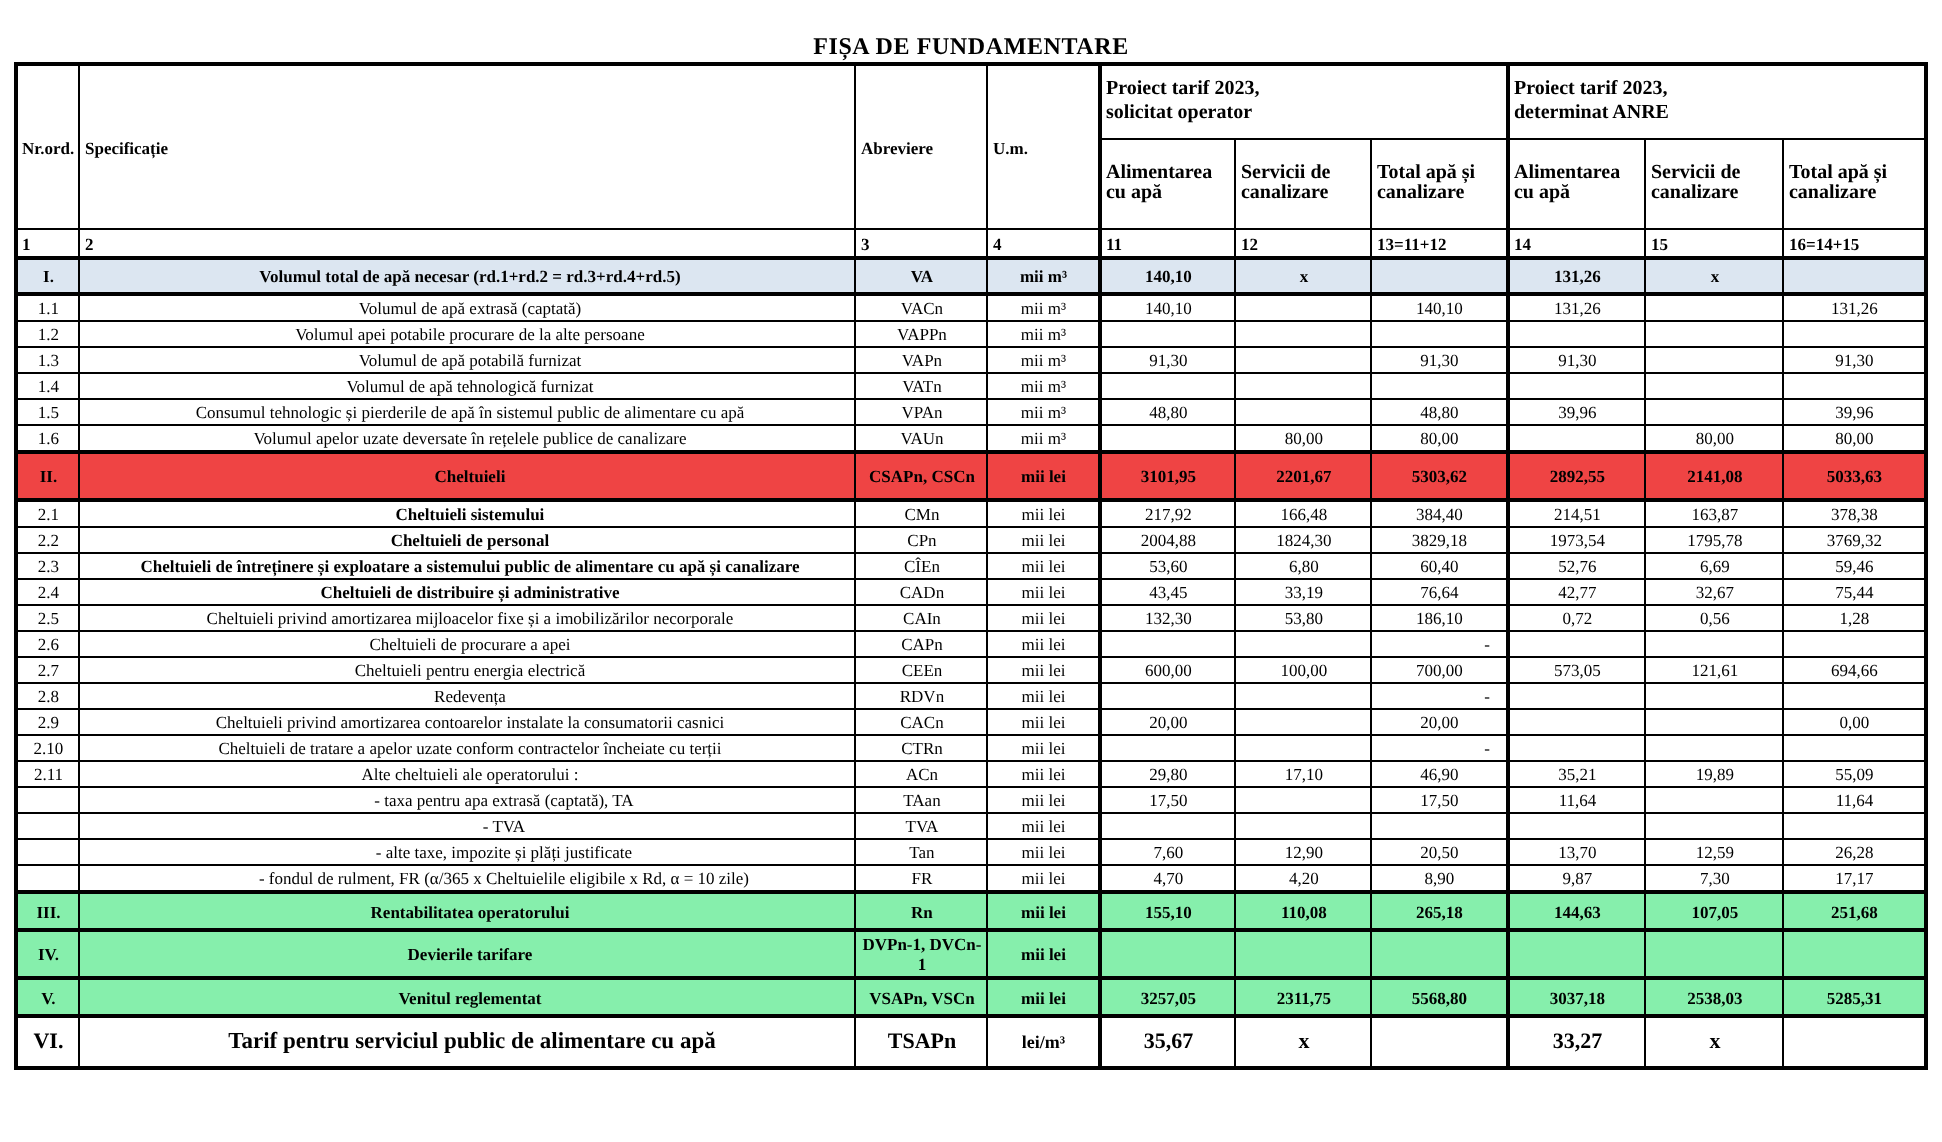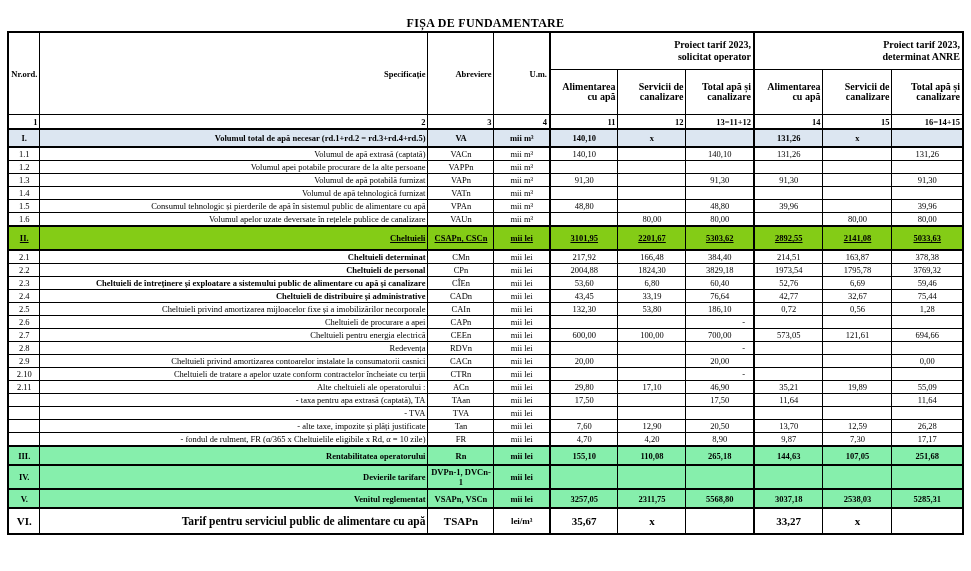--- a/index.html
+++ b/index.html
@@ -2,37 +2,37 @@
 <html><head>
 <meta charset="utf-8">
 <style>
   html,body{margin:0;padding:0;background:#ffffff;width:971px;height:571px;overflow:hidden;}
   body{font-family:"Liberation Serif","DejaVu Serif",serif;color:#000;}
   .page{width:971px;height:571px;position:relative;}
   .title{font-size:12px;font-weight:bold;text-align:center;padding-top:16px;letter-spacing:.3px;}
   .subtitle{font-size:10.5px;font-weight:bold;text-align:center;margin:20px 6px 12px 6px;}
   table{border-collapse:collapse;table-layout:fixed;width:955px;margin:0 auto;border:2px solid #000;}
   th,td{border:1px solid #000;vertical-align:middle;font-size:8.5px;line-height:10px;padding:1px 2px;overflow:hidden;}
-  thead th{font-weight:bold;text-align:right;}
+  thead th{font-weight:bold;text-align:left;}
   .grp{font-size:10px;line-height:12px;}
   .hrow1 th{height:34px;}
   .hrow2 th{height:42px;font-size:10px;}
   .hrow3 th{height:11px;border-bottom:2px solid #000;}
   .tl{border-left:2px solid #000;}
   td.nr{text-align:center;}
-  td.spec{text-align:right;padding-left:4px;}
+  td.spec{text-align:center;padding-left:4px;}
   td.spec.ind{padding-left:38px;}
   td.abv,td.um,td.val{text-align:center;}
   td.val.dash{text-align:right;padding-right:8px;}
   .bold{font-weight:bold;}
   .italic{}
   tbody td:nth-child(5),tbody td:nth-child(8){border-left:2px solid #000;}
   tr.sec td{border-top:2px solid #000;border-bottom:2px solid #000;}
   tr.blue td{background:#dce6f1;height:14px;}
-  tr.peach td{background:#84cc16;height:20px;text-decoration:underline;}
+  tr.peach td{background:#ef4444;height:20px;}
   tr.green td{background:#86efac;height:15px;}
   tr.tariff td{font-weight:bold;font-size:11px;height:22px;line-height:12px;}
   tr.tariff td.spec{font-size:11.5px;padding-left:6px;}
   tr.tariff td.um{font-size:9px;}
 </style>
 </head>
 <body>
 
 <div class="page">
   <div class="title">FIȘA DE FUNDAMENTARE</div>
@@ -178,21 +178,21 @@
           <td class="um bold">mii lei</td>
           <td class="val bold">3101,95</td>
           <td class="val bold">2201,67</td>
           <td class="val bold">5303,62</td>
           <td class="val bold">2892,55</td>
           <td class="val bold">2141,08</td>
           <td class="val bold">5033,63</td>
         </tr>
         <tr>
           <td class="nr">2.1</td>
-          <td class="spec bold">Cheltuieli determinat</td>
+          <td class="spec bold">Cheltuieli sistemului</td>
           <td class="abv">CMn</td>
           <td class="um">mii lei</td>
           <td class="val">217,92</td>
           <td class="val">166,48</td>
           <td class="val">384,40</td>
           <td class="val">214,51</td>
           <td class="val">163,87</td>
           <td class="val">378,38</td>
         </tr>
         <tr>

